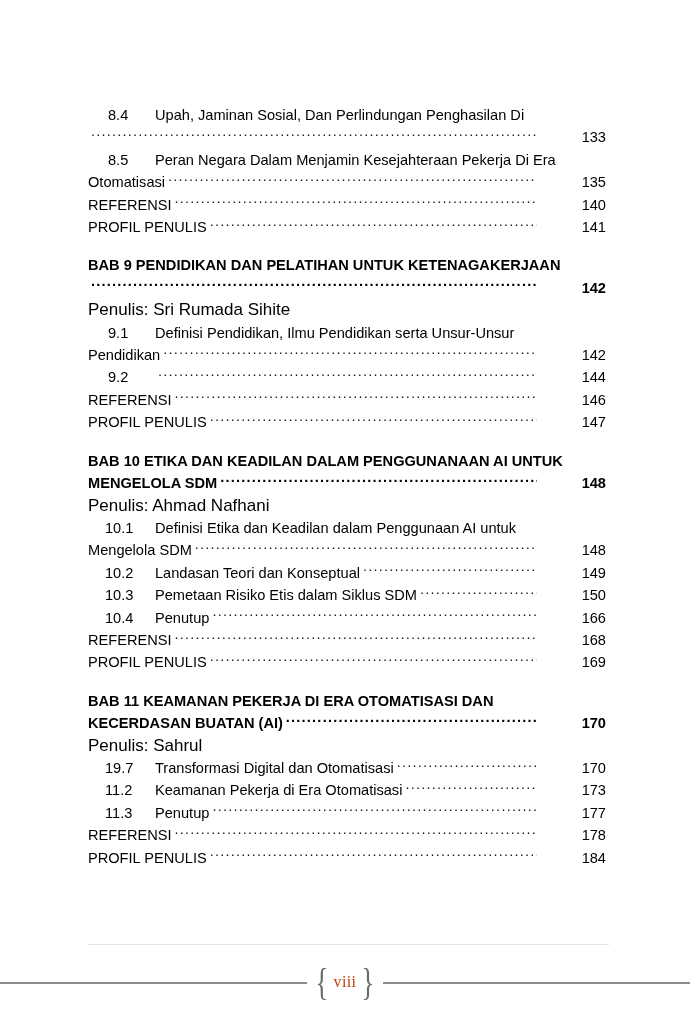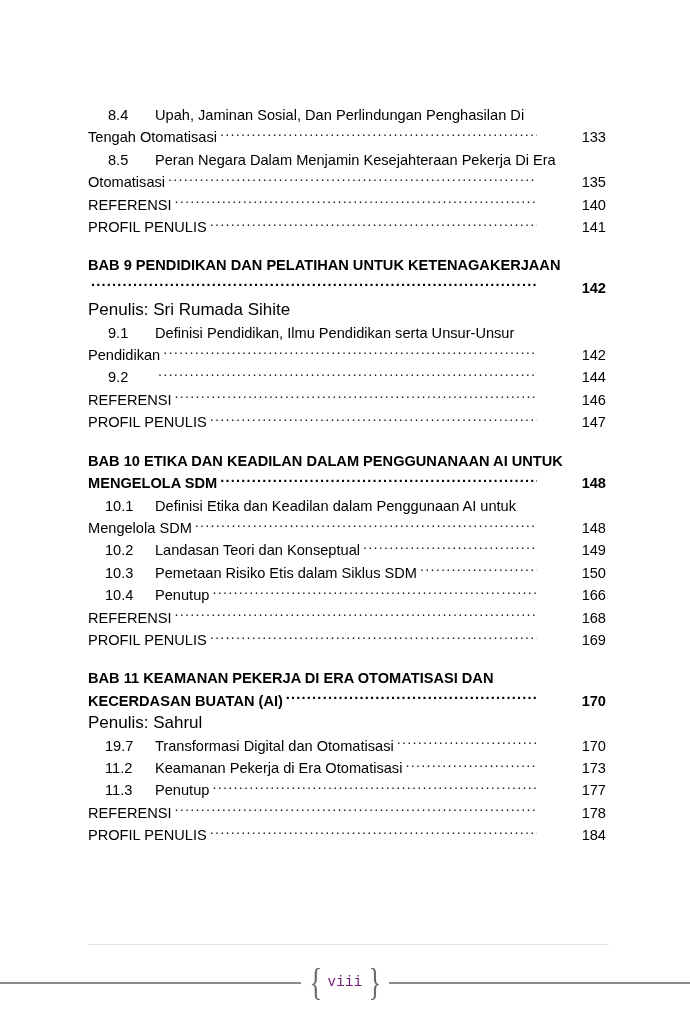--- a/index.html
+++ b/index.html
@@ -128,40 +128,39 @@
   .brace {
     font-family: "Liberation Serif", serif;
     font-size: 37px;
     line-height: 1;
     color: #6b6b6b;
     font-weight: 300;
     transform: scaleX(0.72);
     display: inline-block;
   }
   .folio {
-    font-size: 14px;
-    color: #701a75;
+    font-size: 16px;
+    color: #c2410c;
     letter-spacing: 0.4px;
-    font-family: Liberation Mono, monospace;
+    font-family: Liberation Serif, serif;
   }
 </style>
 </head>
 <body>
 
 <div class="page">
 
   <div class="toc">
 
     <div class="row plain">
       <span class="num">8.4</span>
       <span class="label">Upah, Jaminan Sosial, Dan Perlindungan Penghasilan Di</span>
 
     </div>
     <div class="row cont">
-      <span class="label flush">Tengah Otomatisasi</span>
       <span class="leader"></span>
       <span class="pnum">133</span>
     </div>
 
     <div class="row plain">
       <span class="num">8.5</span>
       <span class="label">Peran Negara Dalam Menjamin Kesejahteraan Pekerja Di Era</span>
 
     </div>
     <div class="row cont">
@@ -224,20 +223,21 @@
     <div class="gap"></div>
 
     <div class="row bold plain">
       <span class="label flush">BAB 10 ETIKA DAN KEADILAN DALAM PENGGUNANAAN AI UNTUK</span>
     </div>
     <div class="row bold">
       <span class="label flush">MENGELOLA SDM</span>
       <span class="leader"></span>
       <span class="pnum">148</span>
     </div>
+    <div class="author">Penulis: Ahmad Nafhani</div>
 
     <div class="row plain">
       <span class="num wide">10.1</span>
       <span class="label">Definisi Etika dan Keadilan dalam Penggunaan AI untuk</span>
 
     </div>
     <div class="row cont">
       <span class="label flush">Mengelola SDM</span>
       <span class="leader"></span>
       <span class="pnum">148</span>

